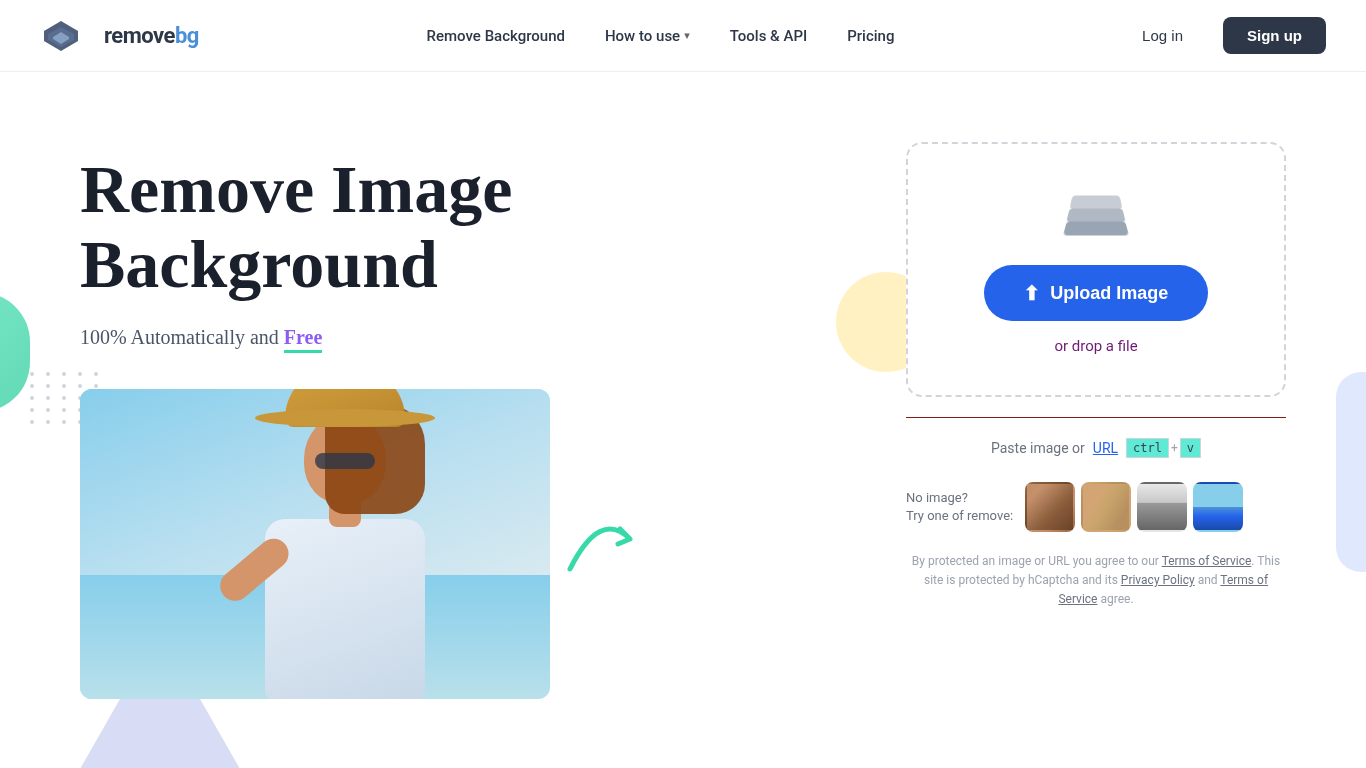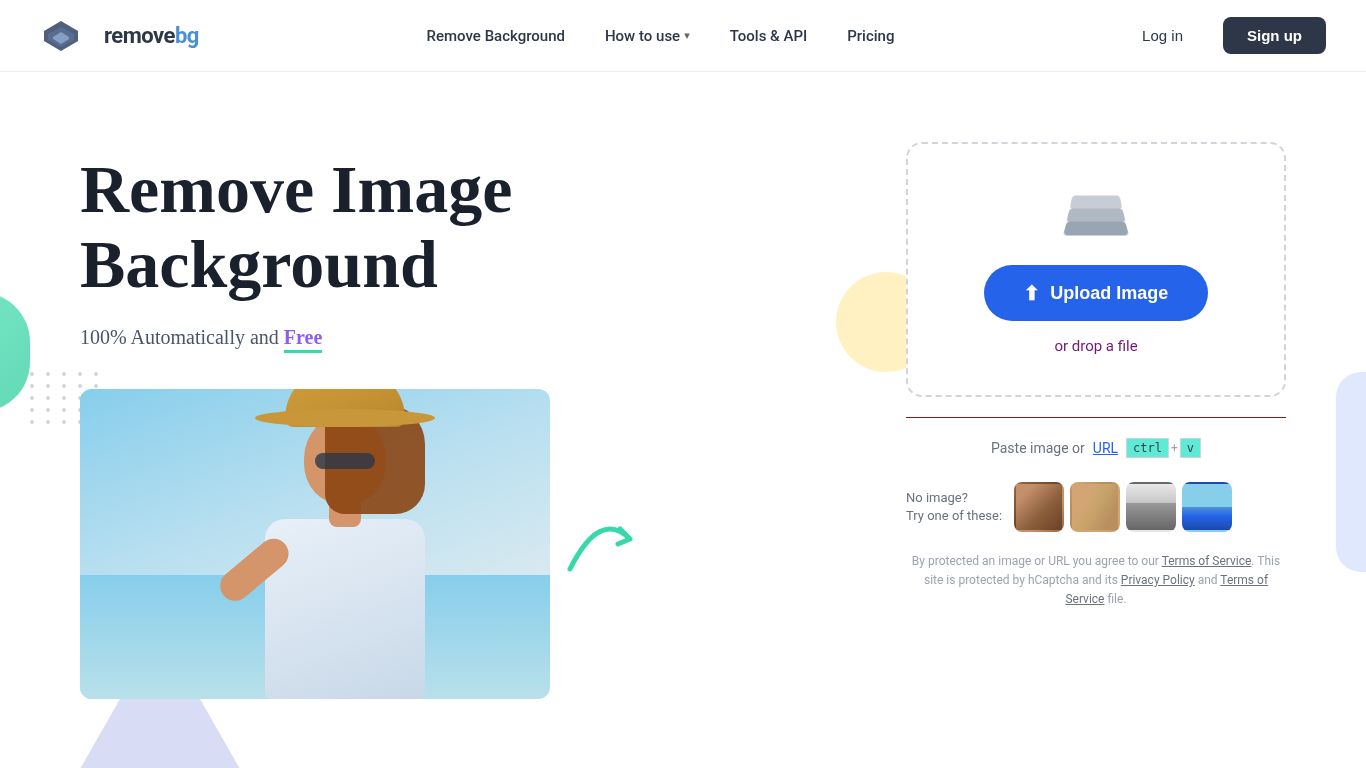--- a/index.html
+++ b/index.html
@@ -361,33 +361,33 @@
       <div class="kbd-group">
         <span class="kbd">ctrl</span>
         <span class="plus-sign">+</span>
         <span class="kbd">v</span>
       </div>
     </div>
 
     <div class="sample-section">
       <div class="sample-label">
         <span>No image?</span><br>
-        <span>Try one of these:</span>
+        <span>Try one of remove:</span>
       </div>
       <div class="sample-thumbs">
         <div class="sample-thumb thumb-1" style="background:linear-gradient(135deg,#c4906a 20%,#8B5E3C 60%,#6b4226 100%);">
         </div>
         <div class="sample-thumb thumb-2" style="background:linear-gradient(120deg,#d4a574 30%,#c8a46a 50%,#b89060 80%);">
         </div>
         <div class="sample-thumb thumb-3" style="background:linear-gradient(180deg,#e8e8e8 0%,#c8c8c8 40%,#999 42%,#666 100%);">
         </div>
         <div class="sample-thumb thumb-4" style="background:linear-gradient(180deg,#87ceeb 50%,#4a90d9 51%,#2563eb 70%,#1a4aaa 100%);">
         </div>
       </div>
     </div>
 
     <div class="footer-note">
-      <span>By protected an image or URL you agree to our </span><a href="#">Terms of Service</a><span>. This site is protected by hCaptcha and its </span><a href="#">Privacy Policy</a><span> and </span><a href="#">Terms of Service</a><span> file.</span>
+      <span>By protected an image or URL you agree to our </span><a href="#">Terms of Service</a><span>. This site is protected by hCaptcha and its </span><a href="#">Privacy Policy</a><span> and </span><a href="#">Terms of Service</a><span> agree.</span>
     </div>
   </div>
 
   <div class="deco-shape-blue"></div>
 </section>
 
 </body></html>

